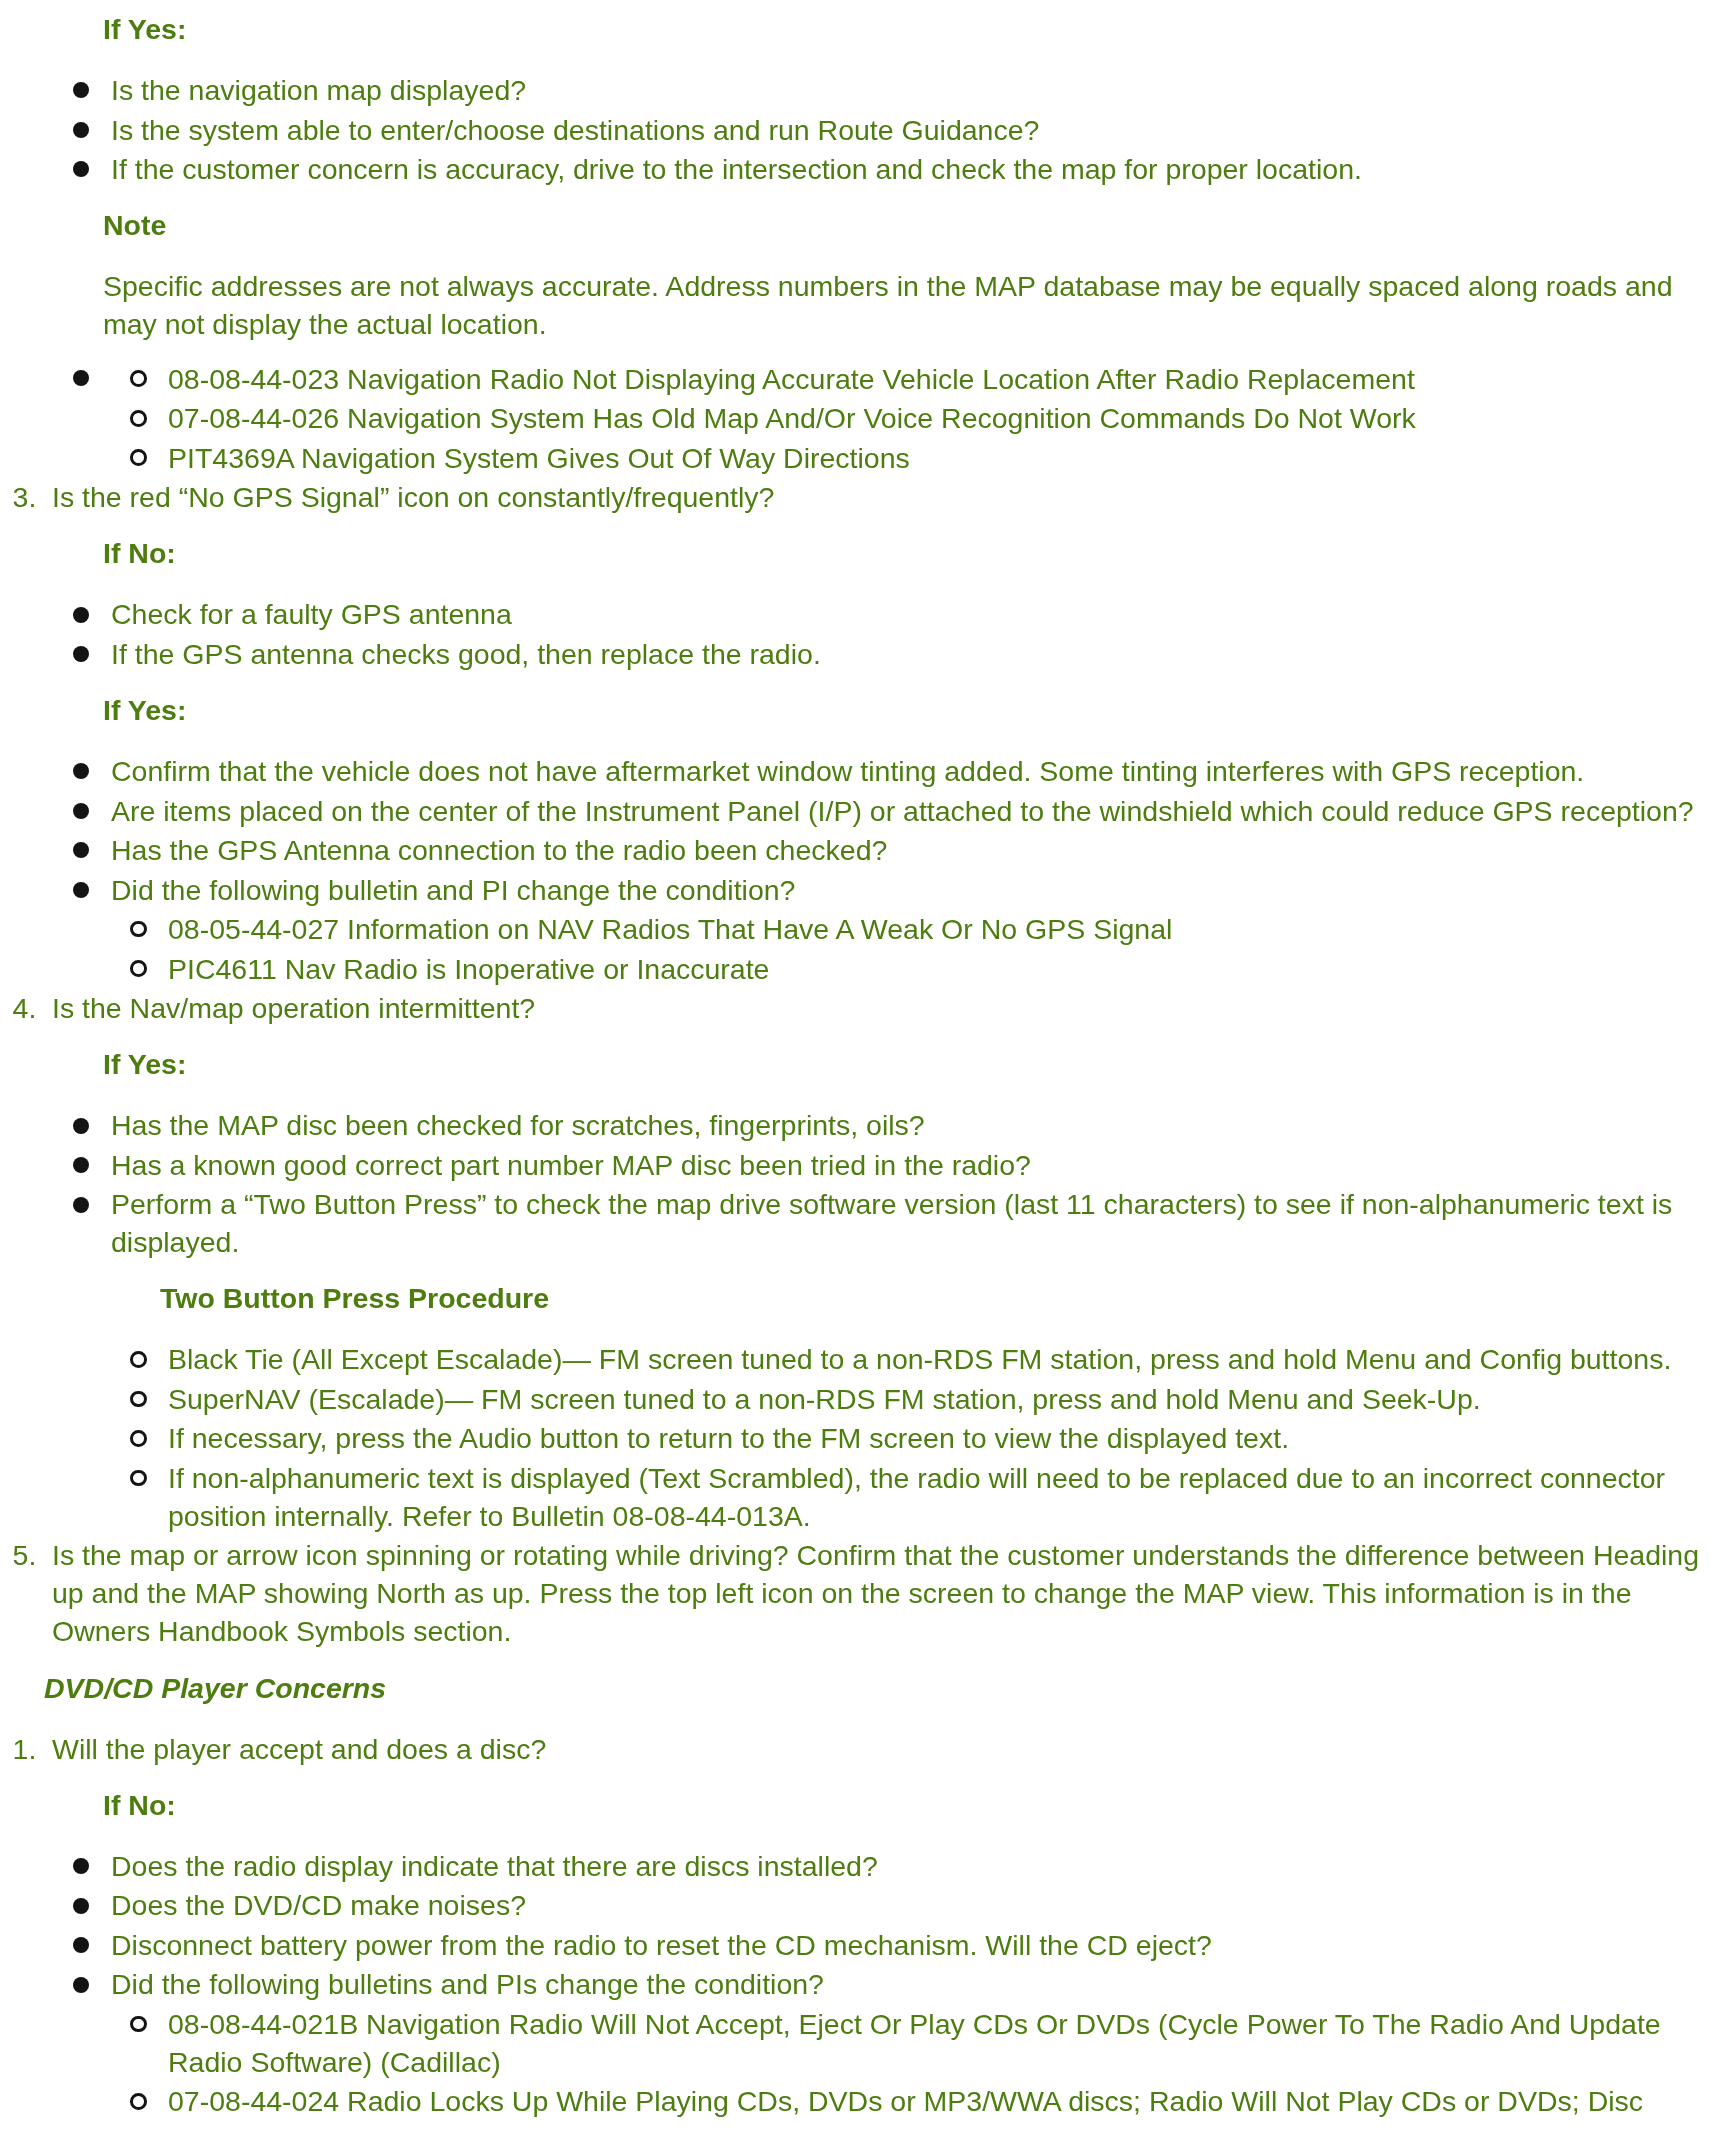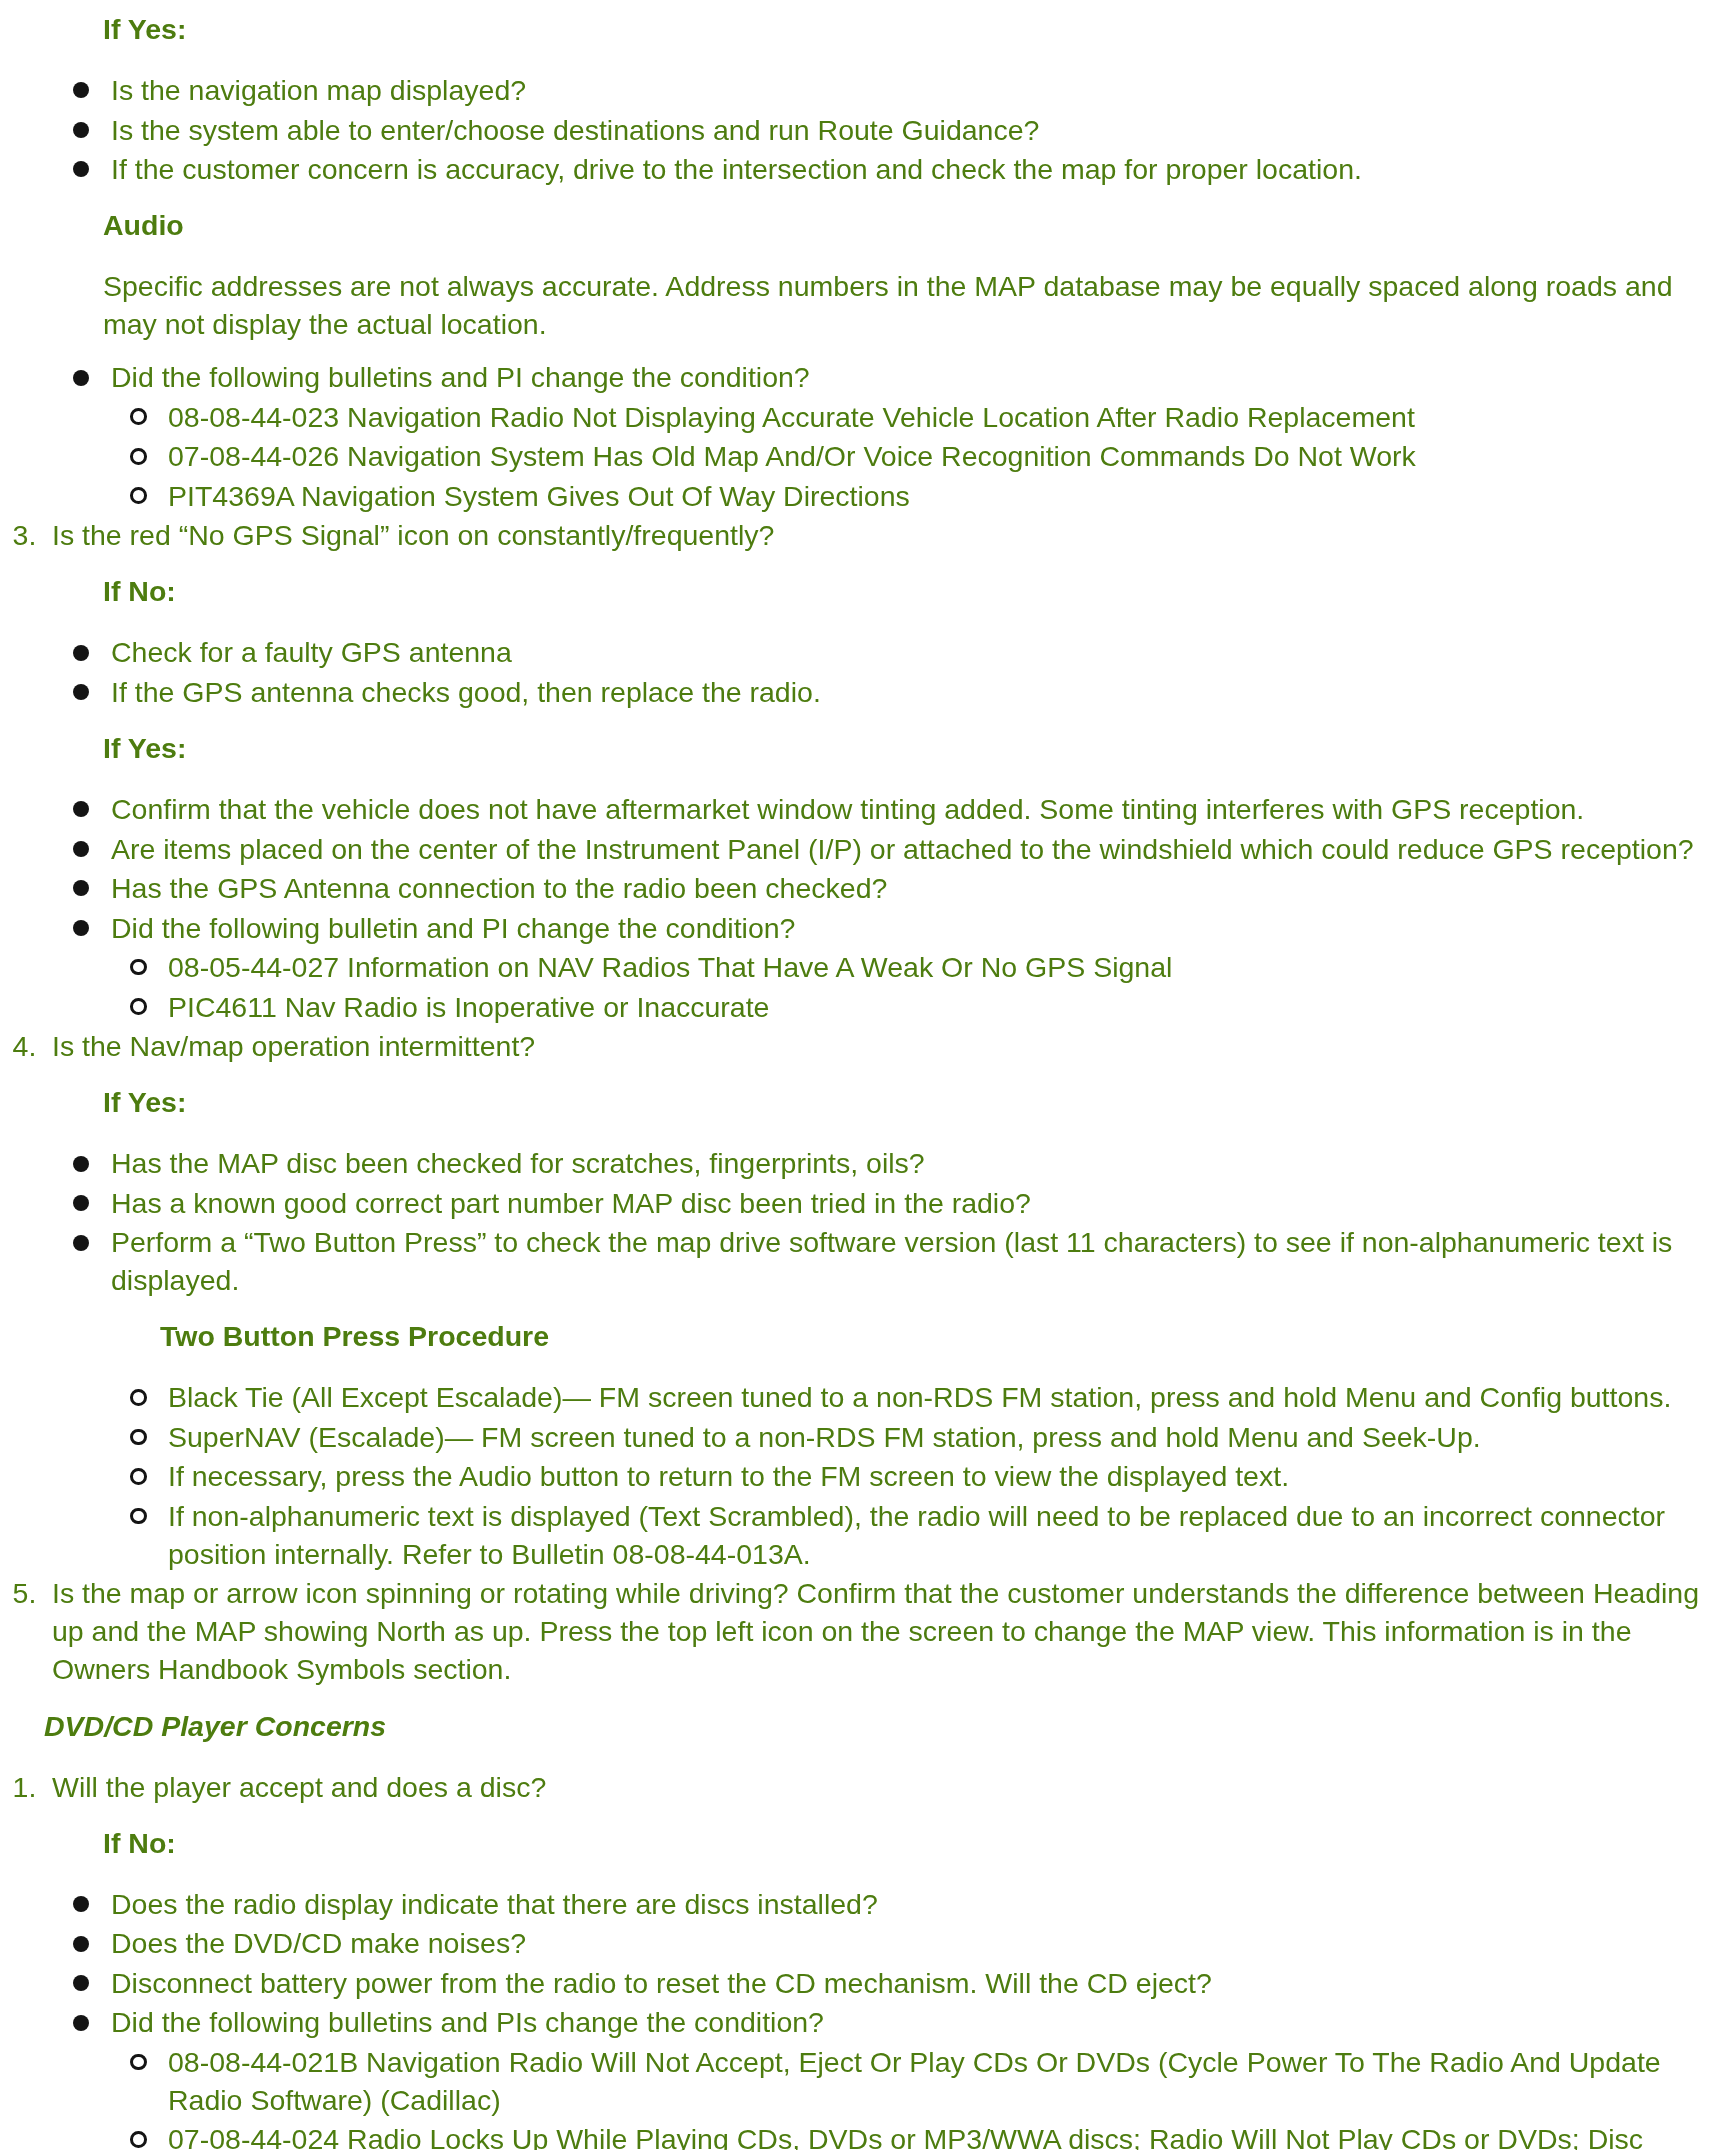--- a/index.html
+++ b/index.html
@@ -44,23 +44,23 @@
   .num { position: absolute; left: 4.6px; top: 0; }
 </style>
 </head>
 <body>
 
 <div class="doc">
     <div class="h h-lv1">If Yes:</div>
     <div class="li li-b"><span class="marker-disc"></span><span class="txt">Is the navigation map displayed?</span></div>
     <div class="li li-b"><span class="marker-disc"></span><span class="txt">Is the system able to enter/choose destinations and run Route Guidance?</span></div>
     <div class="li li-b"><span class="marker-disc"></span><span class="txt">If the customer concern is accuracy, drive to the intersection and check the map for proper location.</span></div>
-    <div class="h h-lv1">Audio</div>
+    <div class="h h-lv1">Note</div>
     <div class="para">Specific addresses are not always accurate. Address numbers in the MAP database may be equally spaced along roads and may not display the actual location.</div>
-    <div class="li li-b"><span class="marker-disc"></span><span class="txt">Did the following bulletins and PI change the condition?</span></div>
+    <div class="li li-b"><span class="marker-disc"></span></div>
     <div class="li li-s"><span class="marker-circle"></span><span class="txt">08-08-44-023 Navigation Radio Not Displaying Accurate Vehicle Location After Radio Replacement</span></div>
     <div class="li li-s"><span class="marker-circle"></span><span class="txt">07-08-44-026 Navigation System Has Old Map And/Or Voice Recognition Commands Do Not Work</span></div>
     <div class="li li-s"><span class="marker-circle"></span><span class="txt">PIT4369A Navigation System Gives Out Of Way Directions</span></div>
     <div class="li li-n"><span class="num">3.</span><span class="txt">Is the red “No GPS Signal” icon on constantly/frequently?</span></div>
     <div class="h h-lv1">If No:</div>
     <div class="li li-b"><span class="marker-disc"></span><span class="txt">Check for a faulty GPS antenna</span></div>
     <div class="li li-b"><span class="marker-disc"></span><span class="txt">If the GPS antenna checks good, then replace the radio.</span></div>
     <div class="h h-lv1">If Yes:</div>
     <div class="li li-b"><span class="marker-disc"></span><span class="txt">Confirm that the vehicle does not have aftermarket window tinting added. Some tinting interferes with GPS reception.</span></div>
     <div class="li li-b"><span class="marker-disc"></span><span class="txt">Are items placed on the center of the Instrument Panel (I/P) or attached to the windshield which could reduce GPS reception?</span></div>

